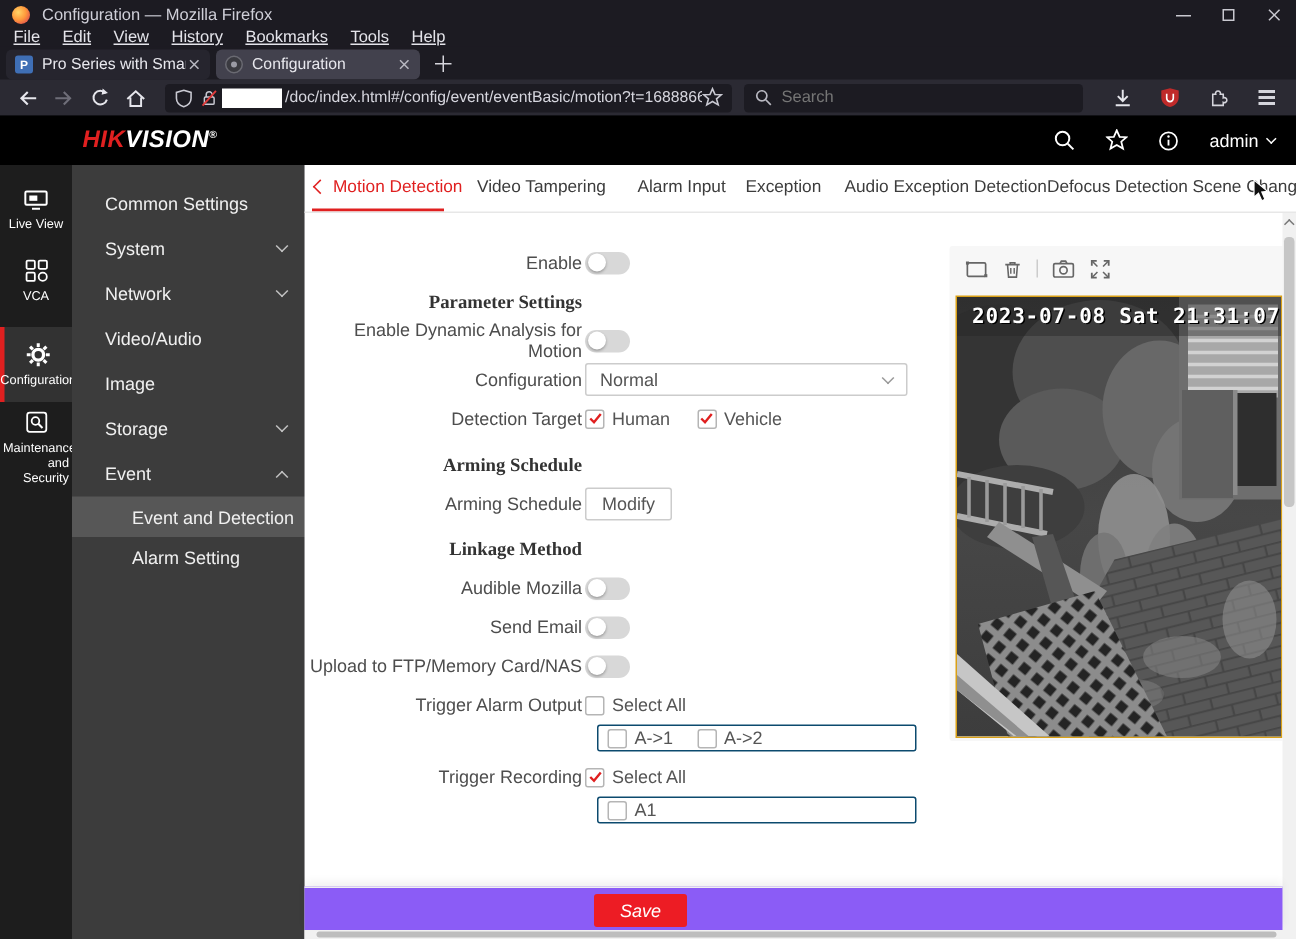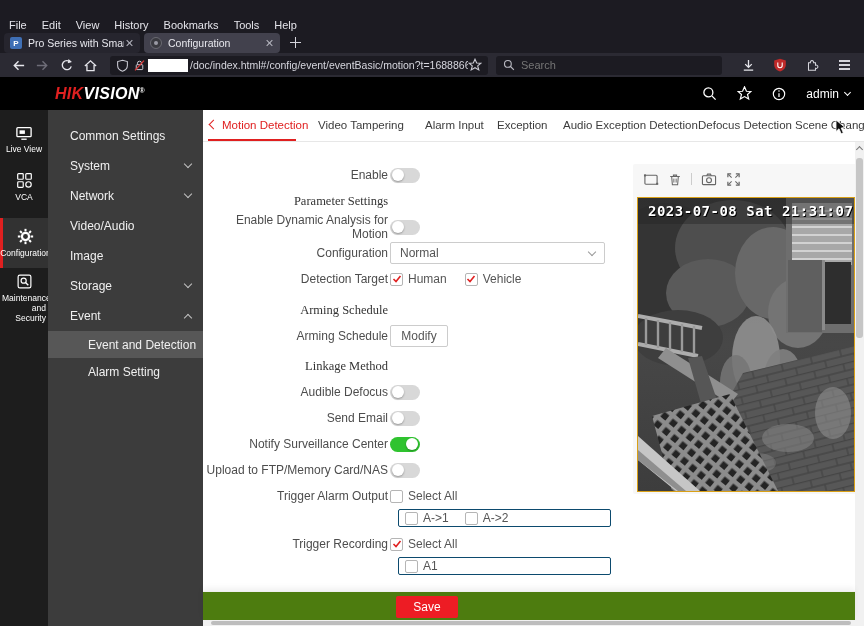--- a/index.html
+++ b/index.html
@@ -14,21 +14,21 @@
   #win-title { font-size:11px; color:#cfcfd8; }
   #win-controls { margin-left:auto; display:flex; height:100%; }
   .wc { width:30px; height:100%; display:flex; align-items:center; justify-content:center; }
   .wc-min { width:10px; height:1px; background:#c9c9d0; }
   .wc-max { width:8px; height:8px; border:1px solid #c9c9d0; }
   .wc-x { position:relative; width:10px; height:10px; }
   .wc-x::before,.wc-x::after { content:""; position:absolute; left:4.5px; top:0; width:1px; height:10px; background:#c9c9d0; }
   .wc-x::before { transform:rotate(45deg); } .wc-x::after { transform:rotate(-45deg); }
 
   #menubar { position:absolute; left:0; top:20px; width:864px; height:11px; background:#1c1b22; display:flex; gap:15px; padding-left:9px; align-items:center; }
-  .menu-item { font-size:11px; color:#e4e4ea; line-height:11px; }
+  .menu-item { font-size:11px; color:#e4e4ea; line-height:11px;text-decoration:underline; }
 
   #tabstrip { position:absolute; left:0; top:31px; width:864px; height:22px; background:#1c1b22; display:flex; align-items:flex-end; }
   .btab { width:136px; height:20px; margin-left:4px; border-radius:4px; display:flex; align-items:center; padding:0 6px; overflow:hidden; }
   .btab.inactive { background:#26252e; }
   .btab.active { background:#42414d; }
   .btab-title { font-size:10.5px; color:#e8e8ee; white-space:nowrap; overflow:hidden; flex:1; margin-left:6px; }
   .btab-close { font-size:10px; color:#b9b9c2; position:relative; width:10px; height:10px; flex:none; }
   .btab-close::before,.btab-close::after { content:""; position:absolute; left:4.5px; top:1px; width:1px; height:8px; background:#b9b9c2; }
   .btab-close::before { transform:rotate(45deg); } .btab-close::after { transform:rotate(-45deg); }
   .fav1 { width:12px; height:12px; border-radius:2px; background:#3f6fb5; color:#fff; font-size:8px; font-weight:bold; display:flex; align-items:center; justify-content:center; flex:none; }
@@ -85,21 +85,21 @@
   #tab-scroll-left { position:absolute; left:7px; top:9px; width:7px; height:7px; border-left:1.6px solid #e02020; border-bottom:1.6px solid #e02020; transform:rotate(45deg); margin-top:2px; }
   #tab-underline { position:absolute; left:5px; bottom:0; width:88px; height:2px; background:#e02020; }
   #mouse-cursor { position:absolute; left:632px; top:10px; }
 
   
   #scrollarea { position:absolute; left:0; top:32px; width:652px; height:449px; overflow:hidden; }
   #form { position:absolute; left:0; top:0; width:424px; }
   .frow { display:flex; align-items:center; height:26px; }
   .flabel { width:185px; text-align:right; font-size:12px; color:#4d4d4d; padding-right:0; flex:none; }
   .fctrl { margin-left:2px; display:flex; align-items:center; }
-  .fheading { width:185px; text-align:right; font-family:"Liberation Serif", serif; font-weight:normal; font-size:12.5px; color:#333; }
+  .fheading { width:185px; text-align:right; font-family:"Liberation Serif", serif; font-weight:bold; font-size:12.5px; color:#333; }
   .sp5 { height:5px; } .sp4 { height:4px; }
 
   .toggle { width:30px; height:15px; border-radius:8px; background:#d8d8d8; position:relative; cursor:pointer; }
   .toggle .knob { position:absolute; top:1.5px; left:2px; width:12px; height:12px; border-radius:50%; background:#fff; box-shadow:0 1px 2px rgba(0,0,0,.3); }
   .toggle.on { background:#2fc32f; }
   .toggle.on .knob { left:16px; }
 
   .selectbox { width:215px; height:22px; border:1px solid #ccc; border-radius:2px; display:flex; align-items:center; justify-content:space-between; padding:0 9px; font-size:12px; color:#555; }
   .chev-g { width:6px; height:6px; border-right:1.4px solid #999; border-bottom:1.4px solid #999; transform:rotate(45deg); margin-top:-3px; }
 
@@ -128,30 +128,45 @@
   #preview-toolbar { position:absolute; left:10px; top:6px; display:flex; align-items:center; gap:9px; height:18px; }
   .pt-divider { width:1px; height:12px; background:#ccc; }
   #preview-image { position:absolute; left:4px; top:33px; width:218px; height:295px; border:1px solid #d9a016; }
   #cam-svg { width:216px; height:293px; display:block; }
   #timestamp { position:absolute; left:10px; top:5px; font-family:"DejaVu Sans Mono", monospace; font-weight:bold; font-size:14px; color:#fff; text-shadow:1px 1px 0 #000; letter-spacing:.5px; white-space:nowrap; }
 
   
   #vscroll { position:absolute; left:652px; top:32px; width:9px; height:478px; background:#f1f1f1; }
   #vscroll .arrow-up { position:absolute; left:1.5px; top:5px; width:5px; height:5px; border-top:1.5px solid #777; border-right:1.5px solid #777; transform:rotate(-45deg); }
   #vscroll .thumb { position:absolute; left:1px; top:16px; width:7px; height:180px; background:#c6c6c6; border-radius:3px; }
-  #footer { position:absolute; left:0; top:481px; width:652px; height:29px; background:#4d7c0f; border-top:1px solid #f0f0f0; box-shadow:0 -3px 6px rgba(0,0,0,.06); }
+  #footer { position:absolute; left:0; top:481px; width:652px; height:29px; background:#8b5cf6; border-top:1px solid #f0f0f0; box-shadow:0 -3px 6px rgba(0,0,0,.06);font-style:italic; }
   #save-btn { position:absolute; left:193px; top:4px; width:62px; height:22px; background:#ed1c24; border-radius:2px; color:#fff; font-size:12px; display:flex; align-items:center; justify-content:center; cursor:pointer; }
   #hscroll { position:absolute; left:0; top:510px; width:661px; height:6px; background:#f1f1f1; }
   #hscroll .thumb { position:absolute; left:8px; top:1px; width:640px; height:4px; background:#bdbdbd; border-radius:2px; }
 </style>
 </head>
 <body>
 
 <div id="screen">
 
+  <div id="titlebar">
+    <span class="ff-icon"></span>
+    <span id="win-title">Configuration — Mozilla Firefox</span>
+    <div id="win-controls">
+      <div class="wc">
+          <span class="wc-min"></span>
+        </div>
+      <div class="wc">
+          <span class="wc-max"></span>
+        </div>
+      <div class="wc">
+          <span class="wc-x"></span>
+        </div>
+    </div>
+  </div>
 
   <div id="menubar">
     <span class="menu-item">File</span>
     <span class="menu-item">Edit</span>
     <span class="menu-item">View</span>
     <span class="menu-item">History</span>
     <span class="menu-item">Bookmarks</span>
     <span class="menu-item">Tools</span>
     <span class="menu-item">Help</span>
   </div>
@@ -422,39 +437,31 @@
             <div class="flabel">Arming Schedule</div>
             <div class="fctrl">
                 <div class="btn-modify">Modify</div>
               </div>
           </div>
           <div class="sp4"></div>
           <div class="frow">
             <div class="fheading">Linkage Method</div>
           </div>
           <div class="frow">
-            <div class="flabel">Audible Defocus</div>
+            <div class="flabel">Audible Mozilla</div>
             <div class="fctrl">
                 <div class="toggle">
                   <div class="knob"></div>
                 </div>
               </div>
           </div>
           <div class="frow">
             <div class="flabel">Send Email</div>
             <div class="fctrl">
                 <div class="toggle">
-                  <div class="knob"></div>
-                </div>
-              </div>
-          </div>
-          <div class="frow">
-            <div class="flabel">Notify Surveillance Center</div>
-            <div class="fctrl">
-                <div class="toggle on">
                   <div class="knob"></div>
                 </div>
               </div>
           </div>
           <div class="frow">
             <div class="flabel">Upload to FTP/Memory Card/NAS</div>
             <div class="fctrl">
                 <div class="toggle">
                   <div class="knob"></div>
                 </div>

